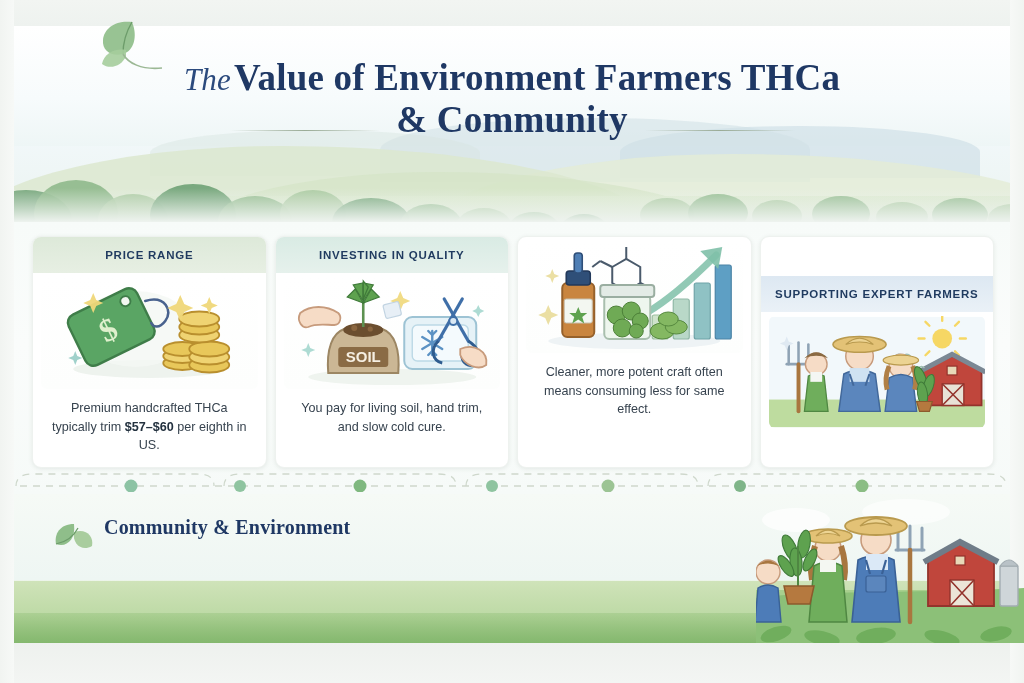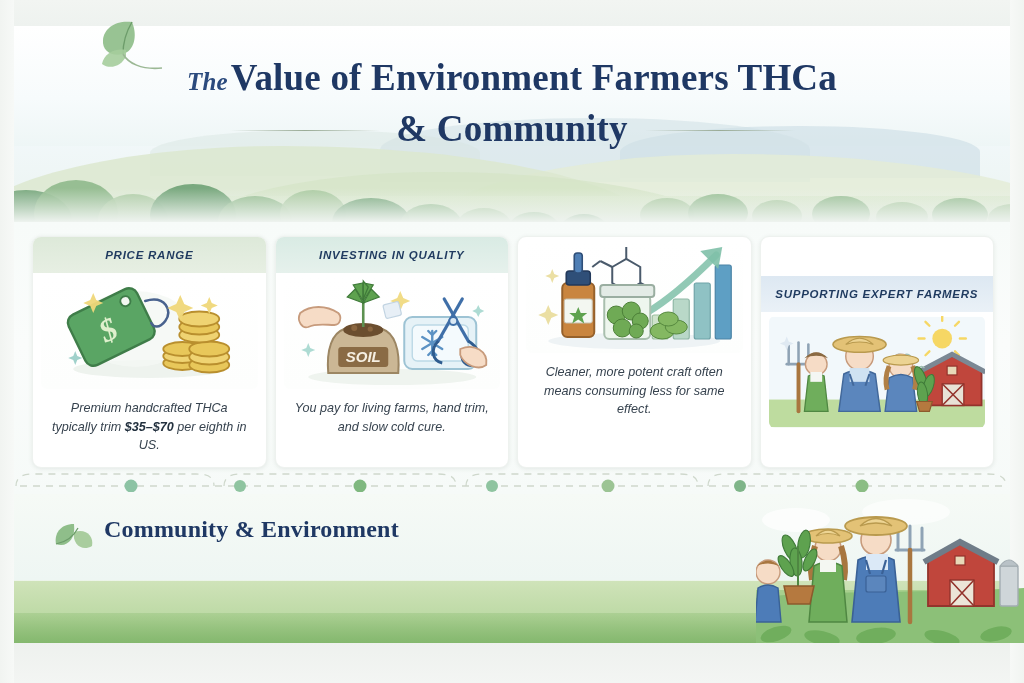--- a/index.html
+++ b/index.html
@@ -63,41 +63,41 @@
   
   .title-wrap{
     position:absolute;left:0;top:58px;width:1024px;text-align:center;z-index:6;
   }
   .title-line1,.title-line2{
     font-family:"Liberation Serif",serif;
     color:#1f3864;font-weight:700;letter-spacing:.2px;
     line-height:1.06;
   }
   .title-line1{font-size:37px;}
-  .title-line2{font-size:37px;margin-top:12px;}
-  .title-the{font-style:italic;font-weight:700;font-size:25px;color:#2b4a7d;padding-right:3px;}
+  .title-line2{font-size:37px;margin-top:3px;}
+  .title-the{font-style:italic;font-weight:400;font-size:31px;color:#2b4a7d;padding-right:3px;}
   .leaf-orn{
     position:absolute;left:96px;top:16px;width:70px;height:62px;z-index:7;
   }
   .rule{
     position:absolute;top:130px;height:1px;width:150px;
     background:linear-gradient(90deg,rgba(150,170,150,0) 0%,#9aab96 50%,rgba(150,170,150,0) 100%);
     z-index:6;
   }
   .rule.l{left:230px;}
   .rule.r{left:645px;}
 
   
   .mid{
     position:absolute;left:0;top:222px;width:1024px;height:272px;
     background:linear-gradient(180deg,#f7fbf9 0%,#fafcfb 45%,#f6faf8 100%);
   }
   .cards{
     position:absolute;left:32px;top:236px;width:962px;height:232px;
-    display:flex;gap:8px;z-index:5;font-style:italic;
+    display:flex;gap:8px;z-index:5;
   }
   .card{
     flex:1;background:#ffffff;border-radius:9px;
     box-shadow:0 1px 4px rgba(60,80,70,.10);
     display:flex;flex-direction:column;overflow:hidden;
     border:1px solid #eef2ef;
   }
   .card-head{
     height:36px;display:flex;align-items:center;justify-content:center;
     font-size:11.5px;font-weight:700;letter-spacing:.75px;
@@ -135,21 +135,21 @@
   .bot-grass{
     position:absolute;left:0;bottom:0;width:1024px;height:62px;
     background:linear-gradient(180deg,#cfe3b9 0%,#bcd9a4 60%,#a9cf92 100%);
   }
   .bot-grass2{
     position:absolute;left:0;bottom:0;width:1024px;height:30px;
     background:linear-gradient(180deg,rgba(150,195,125,.45),rgba(126,180,104,.85));
   }
   .bot-text{position:absolute;left:52px;top:22px;width:520px;z-index:6;}
   .bot-title{
-    font-family:"Liberation Serif",serif;font-size:24px;font-weight:700;
+    font-family:"Liberation Serif",serif;font-size:20px;font-weight:700;
     color:#1f3864;letter-spacing:.2px;padding-left:52px;
   }
   .bot-leaf{position:absolute;left:0;top:6px;width:44px;height:34px;}
   .bot-sub{
     margin-top:7px;padding-left:52px;font-size:13.6px;line-height:1.62;color:#3c4a56;
     max-width:440px;
   }
   .bot-scene{position:absolute;right:0;bottom:0;width:268px;height:149px;z-index:5;}
 </style>
 </head>
@@ -239,21 +239,21 @@
           <g fill="#f0d87a" opacity=".95">
             <path d="M44 16 l3 7 7 3 -7 3 -3 7 -3 -7 -7 -3 7 -3 z"></path>
             <path d="M131 18 l4 9 9 4 -9 4 -4 9 -4 -9 -9 -4 9 -4 z"></path>
             <path d="M160 20 l2.5 6 6 2.5 -6 2.5 -2.5 6 -2.5 -6 -6 -2.5 6 -2.5 z"></path>
           </g>
           <path d="M26 74 l2 5 5 2 -5 2 -2 5 -2 -5 -5 -2 5 -2 z" fill="#8fc9c2" opacity=".85"></path>
         </svg>
       </div>
       <div class="card-body">
         <span>
-          <span>Premium handcrafted THCa typically trim </span><b>$35–$70</b><span> per eighth in US.</span>
+          <span>Premium handcrafted THCa typically trim </span><b>$57–$60</b><span> per eighth in US.</span>
         </span>
       </div>
     </div>
 
     <div class="card c2">
       <div class="card-head">INVESTING IN QUALITY</div>
       <div class="card-art">
         <svg viewBox="0 0 200 112" width="100%" height="100%">
           <ellipse cx="100" cy="100" rx="84" ry="8" fill="#eff4ef"></ellipse>
 
@@ -297,21 +297,21 @@
             <path d="M108 14 l3 7 7 3 -7 3 -3 7 -3 -7 -7 -3 7 -3 z"></path>
           </g>
           <g fill="#9ad3c9" opacity=".8">
             <path d="M16 66 l2 5 5 2 -5 2 -2 5 -2 -5 -5 -2 5 -2 z"></path>
             <path d="M186 28 l2 4 4 2 -4 2 -2 4 -2 -4 -4 -2 4 -2 z"></path>
           </g>
           <rect x="92" y="26" width="16" height="14" rx="2" fill="#e7eff6" stroke="#c2d4e2" stroke-width="1.2" transform="rotate(-14 100 33)"></rect>
         </svg>
       </div>
       <div class="card-body">
-        <span>You pay for living farms, hand trim, and slow cold cure.</span>
+        <span>You pay for living soil, hand trim, and slow cold cure.</span>
       </div>
     </div>
 
     <div class="card c3">
       <div class="card-art">
         <svg viewBox="0 0 200 112" width="100%" height="100%">
           <ellipse cx="100" cy="100" rx="86" ry="8" fill="#eef3f5"></ellipse>
 
           <g>
             <rect x="118" y="74" width="16" height="24" rx="2" fill="#cfe3cc" stroke="#9dbfa0" stroke-width="1.2"></rect>

